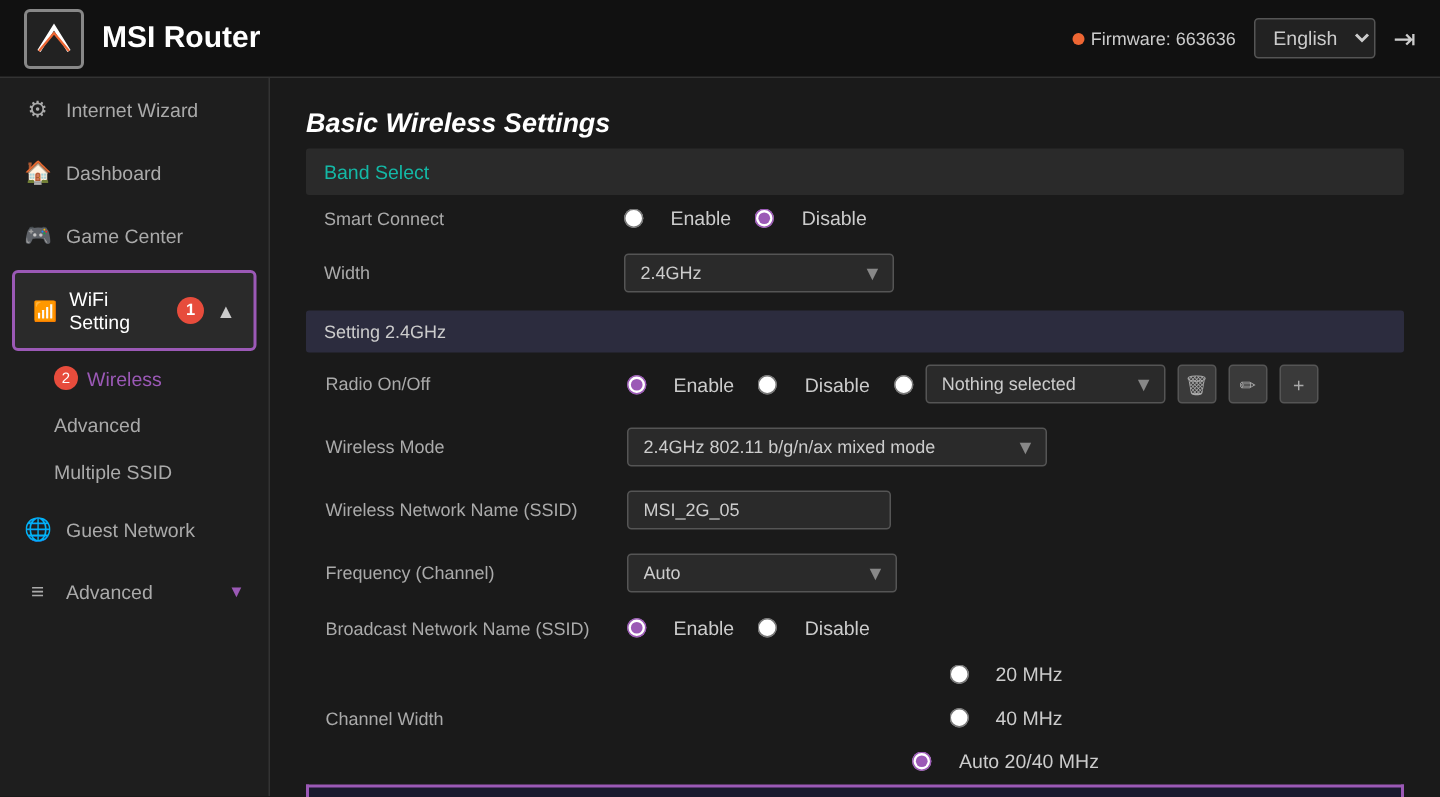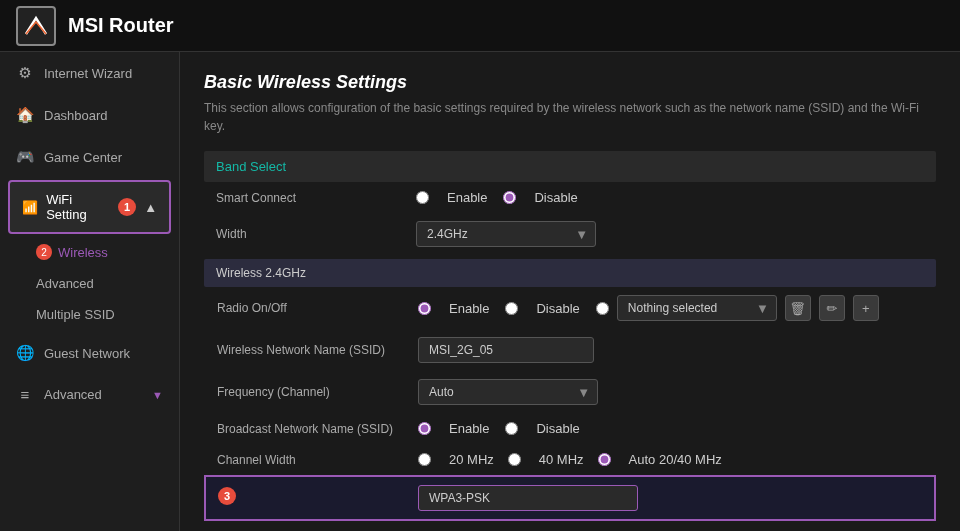--- a/index.html
+++ b/index.html
@@ -58,36 +58,48 @@
     .radio-actions { display: flex; align-items: center; gap: 8px; }
     .action-btn { background: #3a3a3a; border: 1px solid #555; color: #aaa; width: 26px; height: 26px; border-radius: 3px; display: flex; align-items: center; justify-content: center; cursor: pointer; font-size: 13px; }
 
     .text-input { background: #2a2a2a; border: 1px solid #555; color: #ccc; padding: 5px 10px; border-radius: 3px; font-size: 12px; width: 176px; }
 
     .nothing-dropdown { background: #2a2a2a; border: 1px solid #555; color: #ccc; padding: 5px 28px 5px 10px; border-radius: 3px; font-size: 12px; cursor: pointer; appearance: none; min-width: 160px; }
 
     .security-row { background: #1a1a2e; border: 2px solid #9b59b6; border-radius: 3px; }
     .security-row td { padding: 8px 12px; }
 
-    .channel-width-group { display: flex; align-items: center; gap: 14px; }
+    .channel-width-group { display: flex; align-items: center; gap: 14px; flex-direction: column; }
 
     .band-section { margin-bottom: 4px; }
     .wireless-section { margin-top: 4px; }
   </style>
 </head>
 <body>
 
 <div class="header">
   <div class="header-logo">
     <svg viewBox="0 0 28 28" fill="none" xmlns="http://www.w3.org/2000/svg">
       <path d="M4 22 L14 6 L24 22" stroke="#fff" stroke-width="2.5" fill="none"></path>
       <path d="M4 22 L14 10 L24 22" stroke="#e63" stroke-width="1.5" fill="none"></path>
     </svg>
   </div>
   <div class="header-title">MSI Router</div>
+  <div class="header-right">
+    <div class="firmware">
+      <span class="firmware-dot"></span>
+      <span>Firmware: 663636</span>
+    </div>
+    <div class="dropdown-wrap">
+      <select class="lang-select">
+        <option>English</option>
+      </select>
+    </div>
+    <div class="logout-btn">⇥</div>
+  </div>
 </div>
 
 <div class="main-layout">
 
   <div class="sidebar">
 
     <div class="nav-item">
       <span class="nav-icon">⚙</span>
       <span>Internet Wizard</span>
     </div>
@@ -132,21 +144,20 @@
     <div class="nav-item">
       <span class="nav-icon">≡</span>
       <span>Advanced</span>
       <span class="arrow">▼</span>
     </div>
 
   </div>
 
   <div class="content">
     <div class="page-title">Basic Wireless Settings</div>
-    <div class="page-desc">This section allows configuration of the basic settings required by the wireless network such as the network name (SSID) and the Wi-Fi key.</div>
 
     <div class="band-section">
       <div class="section-header">Band Select</div>
       <table class="settings-table">
         <tbody>
             <tr>
           <td class="label-cell">Smart Connect</td>
           <td class="value-cell">
             <div class="radio-group">
               <label class="radio-option">
@@ -170,21 +181,21 @@
               </select>
               <span class="dropdown-arrow">▼</span>
             </div>
           </td>
         </tr>
       </tbody>
         </table>
     </div>
 
     <div class="wireless-section">
-      <div class="sub-section-header">Wireless 2.4GHz</div>
+      <div class="sub-section-header">Setting 2.4GHz</div>
       <table class="settings-table">
 
         <tbody>
             <tr>
           <td class="label-cell">Radio On/Off</td>
           <td class="value-cell">
             <div class="radio-actions">
               <div class="radio-group">
                 <label class="radio-option">
                   <input type="radio" name="radio_onoff" checked="" style="">
@@ -204,20 +215,31 @@
                 </select>
                 <span class="dropdown-arrow">▼</span>
               </div>
               <div class="action-btn">🗑</div>
               <div class="action-btn">✏</div>
               <div class="action-btn">+</div>
             </div>
           </td>
         </tr>
 
+        <tr>
+          <td class="label-cell">Wireless Mode</td>
+          <td class="value-cell">
+            <div class="dropdown-wrap">
+              <select class="dropdown" style="min-width:280px;">
+                <option>2.4GHz 802.11 b/g/n/ax mixed mode</option>
+              </select>
+              <span class="dropdown-arrow">▼</span>
+            </div>
+          </td>
+        </tr>
 
         <tr>
           <td class="label-cell">
             <span>Wireless Network Name (SSID)</span>
           </td>
           <td class="value-cell">
             <input class="text-input" type="text" value="MSI_2G_05" style="">
           </td>
         </tr>
 

